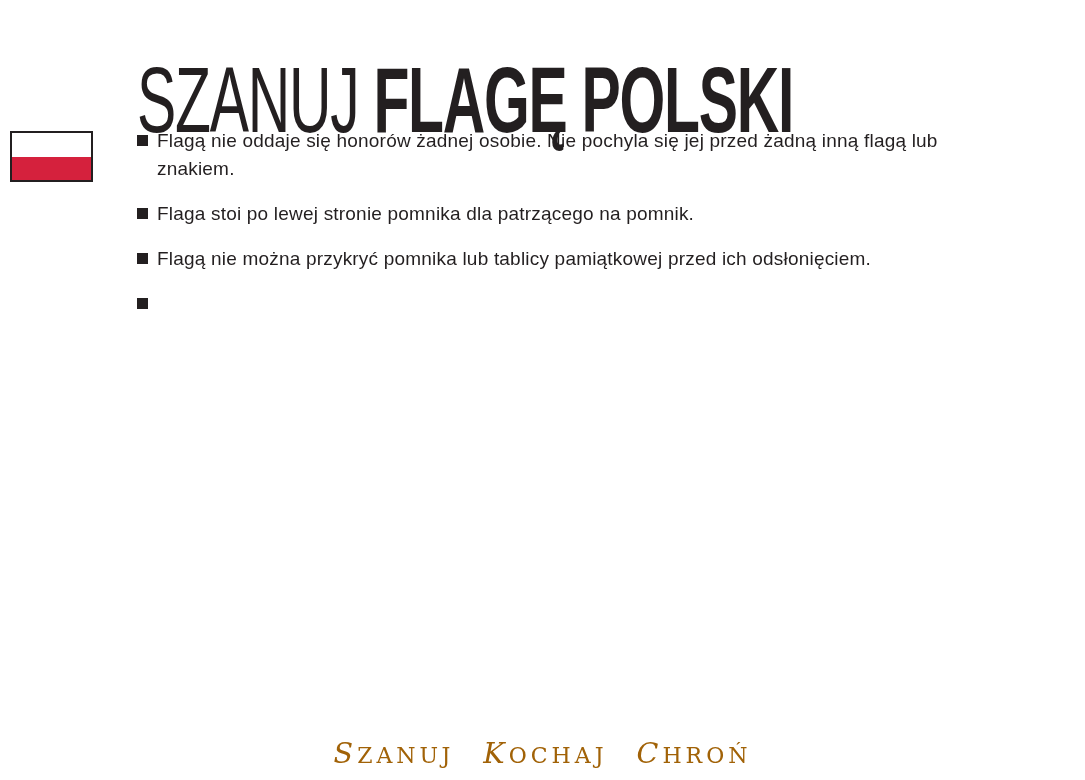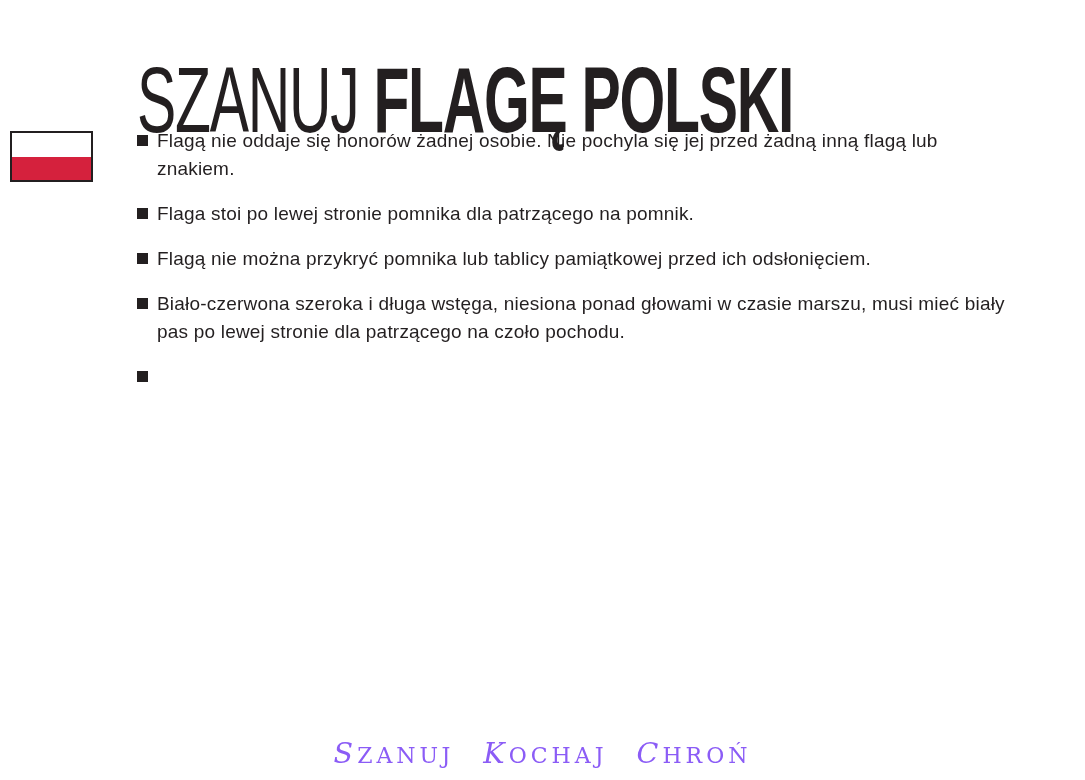--- a/index.html
+++ b/index.html
@@ -39,21 +39,21 @@
   .bullet-square{
     position:absolute;left:0;top:8px;width:11px;height:11px;
     background:#231f20;
   }
 
   
   .footer{
     position:absolute;left:0;top:736px;width:1085px;
     text-align:center;
     font-family:"DejaVu Serif","Liberation Serif",serif;
-    font-size:22px;letter-spacing:4px;color:#8b5cf6;
+    font-size:22px;letter-spacing:4px;color:#a16207;
   }
   .footer-word{display:inline-block;margin:0 9px;}
   .footer-word::first-letter{
     font-style:italic;font-size:1.3em;
   }
 </style>
 </head>
 <body>
 
 <div class="page">
@@ -82,21 +82,20 @@
       <span>Flagą nie można przykryć pomnika lub tablicy pamiątkowej przed ich odsłonięciem.</span>
     </li>
     <li>
       <span class="bullet-square"></span>
     </li>
     <li>
       <span class="bullet-square"></span>
     </li>
     <li>
       <span class="bullet-square"></span>
-      <span>Biało-czerwona szeroka i długa wstęga, niesiona ponad głowami w czasie marszu, musi mieć biały pas po lewej stronie dla patrzącego na czoło pochodu.</span>
     </li>
     <li>
       <span class="bullet-square"></span>
     </li>
   </ul>
 
   <div class="footer">
     <span class="footer-word">SZANUJ</span>
     <span class="footer-word">KOCHAJ</span>
     <span class="footer-word">CHROŃ</span>

